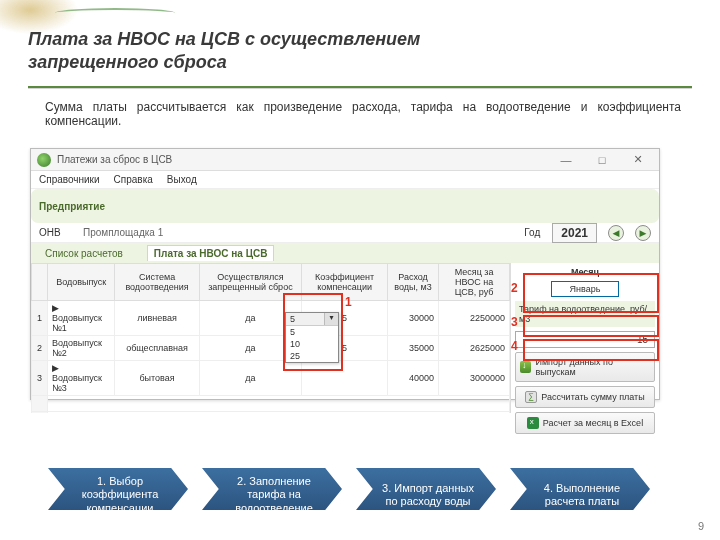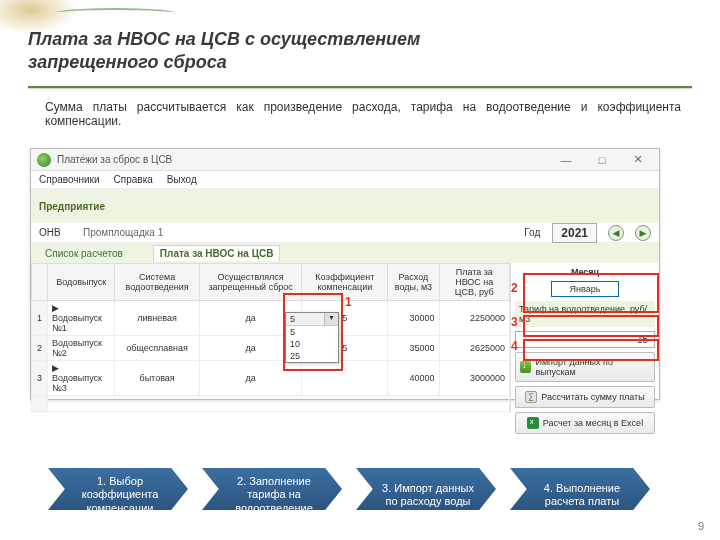--- a/index.html
+++ b/index.html
@@ -10,29 +10,29 @@
   .underline { position: absolute; top: 86px; left: 28px; width: 664px; height: 2px; background: #5a8a3d; }
   .underline::after { content:""; position:absolute; top:2px; left:0; width:664px; height:1px; background:#d4d4d4; }
   .subtitle { position: absolute; top: 100px; left: 45px; width: 636px; font-size: 12px; color: #333; text-align: justify; }
   .app { position: absolute; top: 148px; left: 30px; width: 630px; height: 252px; border: 1px solid #bbb; background: #fff; box-shadow: 0 1px 3px rgba(0,0,0,.15); }
   .titlebar { height: 22px; display: flex; align-items: center; background: #f5f5f5; border-bottom: 1px solid #ddd; padding: 0 6px; gap: 6px; }
   .titlebar .icon { width: 14px; height: 14px; border-radius: 50%; background: radial-gradient(circle at 40% 40%, #8fd26b, #3c7a2a); }
   .titlebar .ttext { font-size: 10px; color: #555; }
   .titlebar .spacer { flex: 1; }
   .winbtn { width: 30px; text-align: center; color: #666; font-size: 11px; }
   .menubar { height: 18px; display: flex; gap: 14px; padding: 0 8px; align-items: center; font-size: 10px; color: #333; border-bottom: 1px solid #eee; }
-  .row-enterprise { height: 20px; background: #eef4e2; display: flex; align-items: center; padding: 17px 8px; font-size: 10px; font-weight: bold; color: #4a6a2b; }
+  .row-enterprise { height: 20px; background: #eef4e2; display: flex; align-items: center; padding: 17px 8px; font-size: 10px; font-weight: bold; color: #4a6a2b; border-radius: 7px; }
   .row-onb { height: 20px; display:flex; align-items:center; padding:0 8px; border-bottom:1px solid #eee; gap:8px; }
   .row-onb .lbl { width: 36px; font-size: 10px; color:#333; }
   .row-onb .val { font-size:10px; color:#666; }
   .row-onb .spacer { flex:1; }
   .year-lbl { font-size:10px; color:#333; margin-right:4px; }
   .year-box { border:1px solid #aaa; padding:2px 8px; font-size:12px; font-weight:bold; background:#f7f7f7; }
   .navbtn { width:16px; height:16px; border:1px solid #8c8c8c; border-radius:50%; display:flex; align-items:center; justify-content:center; background:#e9f2de; margin-left:3px; font-size:9px; color:#3a7a2a; }
-  .row-list { height: 20px; background: #eef4e2; display:flex; align-items:center; padding:0 8px; font-size:10px; gap: 24px; color:#4a6a2b; }
+  .row-list { height: 20px; background: #eef4e2; display:flex; align-items:center; padding:0 8px; font-size:10px; gap: 18px; color:#4a6a2b; }
   .row-list .tab { padding:2px 6px; }
   .row-list .active { background:#fff; border:1px solid #cfd9bd; border-bottom:none; font-weight:bold; }
   .content { position: relative; display:flex; height: calc(100% - 100px); }
   .grid { flex:1; border-right:1px solid #ddd; overflow:hidden; }
   table { border-collapse: collapse; width: 100%; }
   .tb th { font-size: 9px; font-weight: normal; color:#333; background:#f5f5f5; border:1px solid #ddd; padding:3px 4px; text-align:center; height: 30px; }
   .tb td { font-size: 9px; border:1px solid #eee; padding:2px 4px; height: 16px; }
   .tb td.right { text-align: right; }
   .tb td.center { text-align: center; }
   .rowidx { width:16px; text-align:center; background:#f5f5f5; border:1px solid #ddd; font-size:9px; }
@@ -116,21 +116,21 @@
     <div class="grid">
       <table class="tb">
         <thead>
           <tr>
             <th class="rowidx"></th>
             <th>Водовыпуск</th>
             <th>Система водоотведения</th>
             <th>Осуществлялся запрещенный сброс</th>
             <th>Коэффициент компенсации</th>
             <th>Расход воды, м3</th>
-            <th>Плата за НВОС на ЦСВ, руб</th>
+            <th>Месяц за НВОС на ЦСВ, руб</th>
           </tr>
         </thead>
         <tbody>
           <tr>
             <td class="rowidx"><span>1</span></td>
             <td><span>▶</span> <span>Водовыпуск №1</span></td>
             <td class="center">ливневая</td>
             <td class="center">да</td>
             <td class="center">5</td>
             <td class="right">30000</td>

